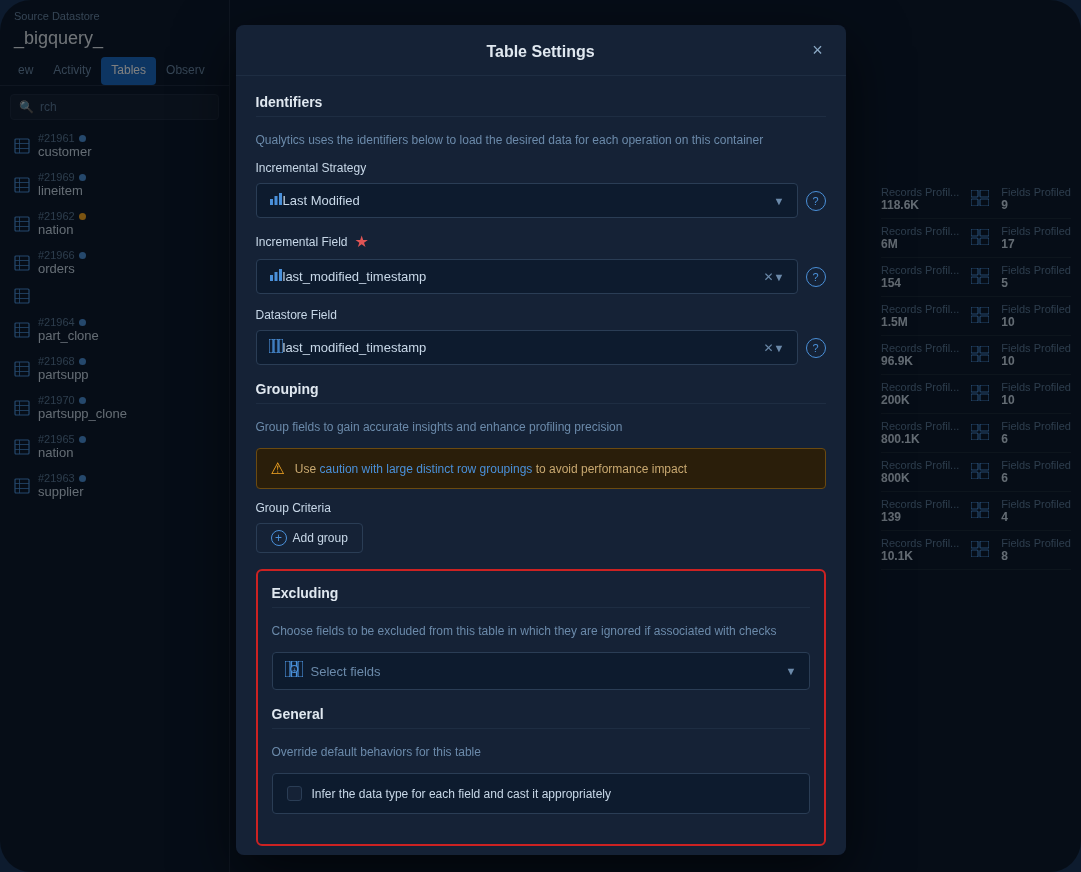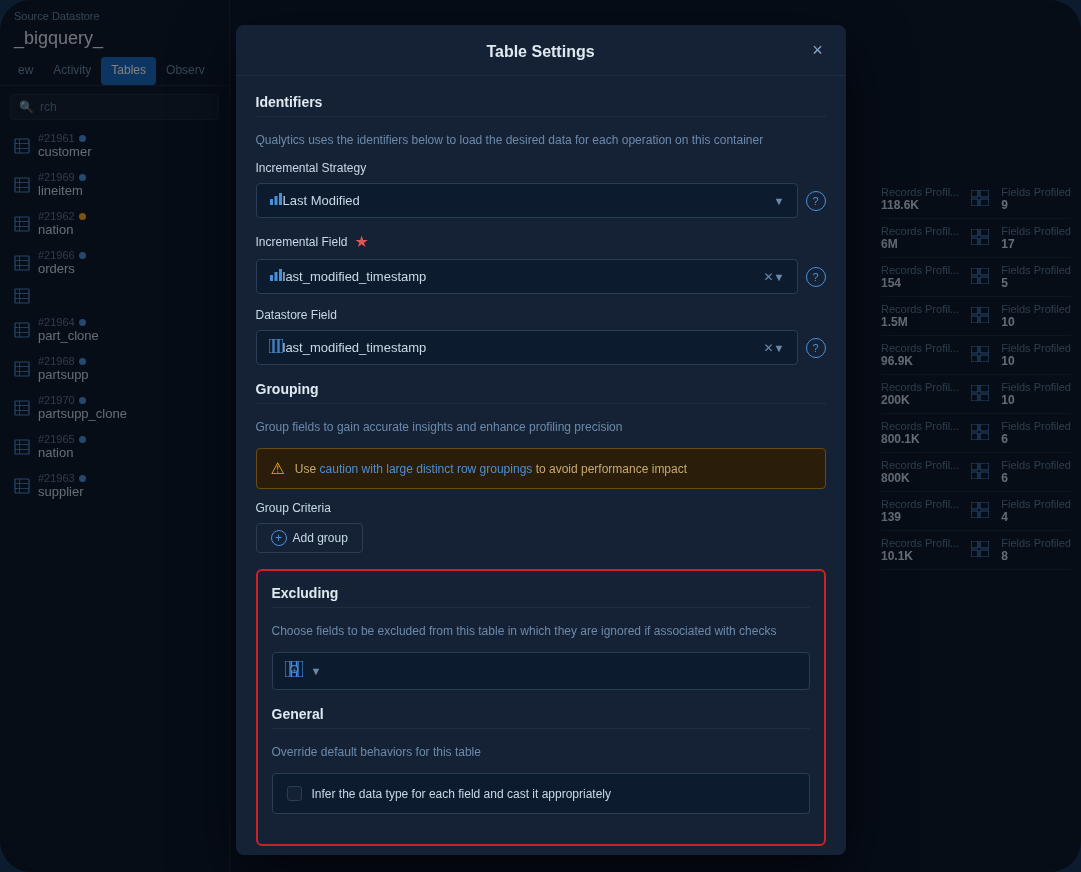--- a/index.html
+++ b/index.html
@@ -817,20 +817,21 @@
         <div class="select-fields-dropdown">
           <span style="flex-shrink:0;">
             <svg width="18" height="16" viewBox="0 0 18 16">
               <rect x="0" y="0" width="5" height="16" rx="1" fill="none" stroke="#4a90d9" stroke-width="1.2"></rect>
               <rect x="6.5" y="0" width="5" height="16" rx="1" fill="none" stroke="#4a90d9" stroke-width="1.2"></rect>
               <rect x="13" y="0" width="5" height="16" rx="1" fill="none" stroke="#4a90d9" stroke-width="1.2"></rect>
               <circle cx="9.25" cy="8" r="3.5" fill="#152236" stroke="#4a90d9" stroke-width="1.2"></circle>
               <text x="9.25" y="11.5" text-anchor="middle" font-size="7" fill="#4a90d9">+</text>
             </svg>
           </span>
+          <span class="fields-placeholder">Select fields</span>
           <span class="dropdown-arrow" style="color:#6b8aaa;font-size:11px;">▼</span>
         </div>
 
         <div class="general-section" style="margin-top:16px;">
           <div class="section-title">General</div>
           <hr class="divider">
           <div class="section-desc">Override default behaviors for this table</div>
 
           <div class="checkbox-row">
             <div class="checkbox"></div>

